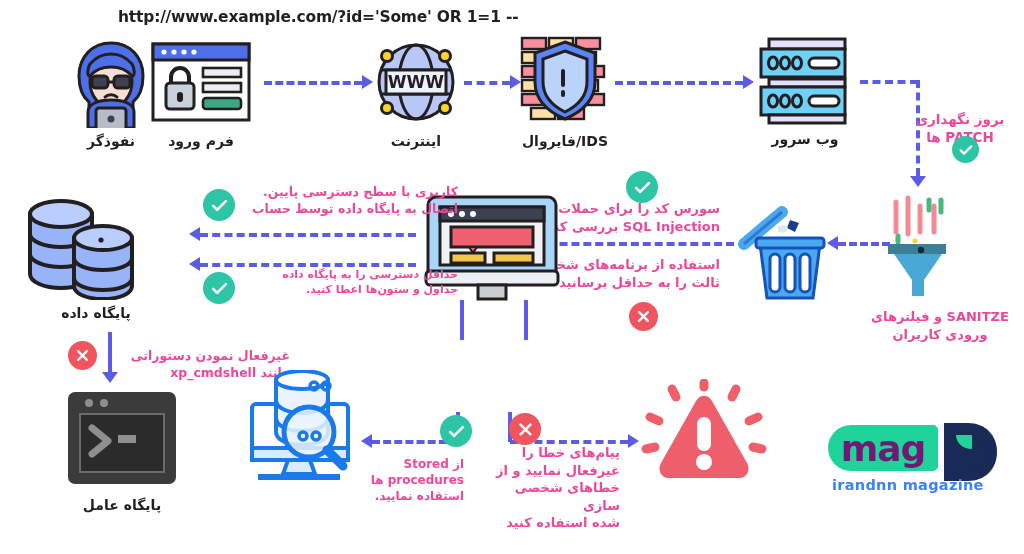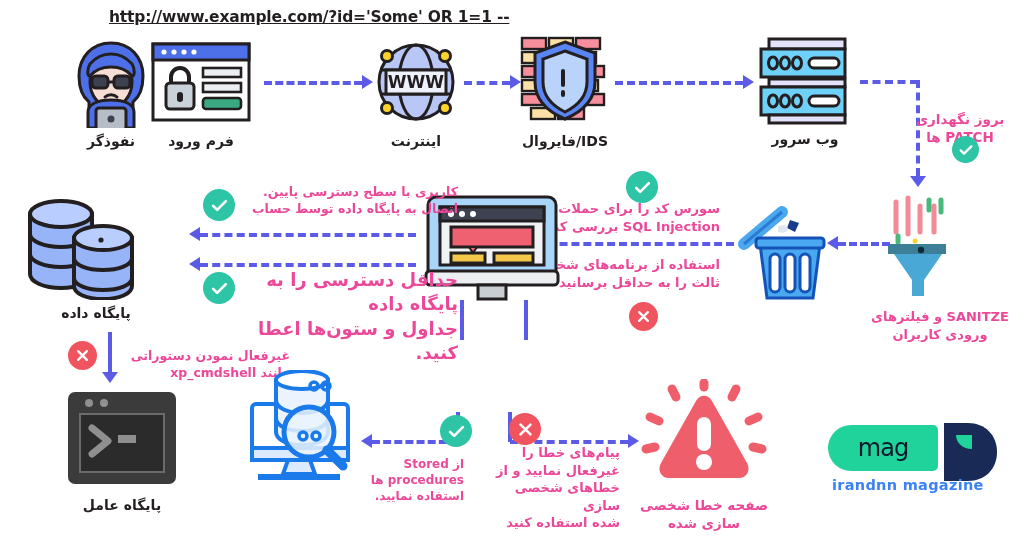--- a/index.html
+++ b/index.html
@@ -24,31 +24,31 @@
   
   .badge{position:absolute;border-radius:50%;display:flex;align-items:center;
          justify-content:center;color:#fff;font-weight:700;}
   .badge.ok{background:#2ec4a6;}
   .badge.no{background:#f0555f;}
   .badge svg{display:block;}
   
   #logo{position:absolute;}
   .logo-mag{position:absolute;background:#20d39a;border-radius:38px 8px 8px 38px;
             display:flex;align-items:center;justify-content:center;}
-  .logo-mag span{color:#0f172a;font-weight:400;font-size:24px;letter-spacing:-1px;}
+  .logo-mag span{color:#701a75;font-weight:700;font-size:36px;letter-spacing:-1px;}
   .logo-d{position:absolute;}
   .logo-sub{position:absolute;color:#3b82f6;font-weight:700;font-size:14.5px;
             letter-spacing:0.3px;white-space:nowrap;}
 </style>
 </head>
 <body>
 
 <div id="stage">
 
-  <div class="url" style="left:109px;top:8px;text-decoration:underline;">http://www.example.com/?id='Some' OR 1=1 --</div>
+  <div class="url" style="left:118px;top:8px;">http://www.example.com/?id='Some' OR 1=1 --</div>
 
   <div class="abs" style="left:68px;top:40px;width:86px;height:88px;">
     <svg viewBox="0 0 86 88" width="86" height="88">
       <path d="M43 3C24 3 11 17 11 36c0 14 5 22 10 26v23h44V62c5-4 10-12 10-26C75 17 62 3 43 3z" fill="#4d6fe8" stroke="#231f20" stroke-width="3"></path>
       <ellipse cx="43" cy="42" rx="21" ry="25" fill="#f6ded4" stroke="#231f20" stroke-width="3"></ellipse>
       <path d="M22 24c6-7 14-10 21-10s15 3 21 10c3 5 3 12 0 12-5-6-13-9-21-9s-16 3-21 9c-3 0-3-7 0-12z" fill="#4d6fe8" stroke="#231f20" stroke-width="3"></path>
       <rect x="24" y="36" width="16" height="12" rx="4" fill="#3d4150" stroke="#231f20" stroke-width="3"></rect>
       <rect x="46" y="36" width="16" height="12" rx="4" fill="#3d4150" stroke="#231f20" stroke-width="3"></rect>
       <path d="M40 42h6" stroke="#231f20" stroke-width="3"></path>
       <path d="M37 57c3-3 9-3 12 0" stroke="#231f20" stroke-width="3" fill="none" stroke-linecap="round"></path>
@@ -274,21 +274,21 @@
   <div class="note" style="left:240px;top:184px;width:218px;font-size:12.5px;text-align:right;">
     <div>کاربری با سطح دسترسی پایین.</div>
     <div>اتصال به پایگاه داده توسط حساب</div>
   </div>
 
   <div class="badge ok" style="left:203px;top:272px;width:32px;height:32px;">
     <svg viewBox="0 0 24 24" width="19" height="19">
         <path d="M4 12.5l5 5 11-11" fill="none" stroke="#fff" stroke-width="3.4" stroke-linecap="round" stroke-linejoin="round"></path>
       </svg>
   </div>
-  <div class="note" style="left:240px;top:268px;width:218px;font-size:18px;text-align:right;">
+  <div class="note" style="left:240px;top:268px;width:218px;font-size:11px;text-align:right;">
     <div>حداقل دسترسی را به پایگاه داده</div>
     <div>جداول و ستون‌ها اعطا کنید.</div>
   </div>
 
   <div class="solid-v" style="left:108px;top:332px;height:42px;"></div>
   <div class="arrow ar-d" style="left:102px;top:372px;"></div>
 
   <div class="badge no" style="left:68px;top:341px;width:29px;height:29px;">
     <svg viewBox="0 0 24 24" width="15" height="15">
         <path d="M5 5l14 14M19 5L5 19" fill="none" stroke="#fff" stroke-width="3.6" stroke-linecap="round"></path>
@@ -369,24 +369,20 @@
         <path d="M18 42l-9-4"></path>
           <path d="M108 42l9-4"></path>
         <path d="M14 68l-9 2"></path>
           <path d="M112 68l9 2"></path>
       </g>
       <path d="M55 22c4-7 12-7 16 0l35 62c4 7 0 15-8 15H28c-8 0-12-8-8-15z" fill="#ef5f6b"></path>
       <rect x="56" y="38" width="14" height="34" rx="7" fill="#fff"></rect>
       <circle cx="63" cy="83" r="8" fill="#fff"></circle>
     </svg>
   </div>
-  <div class="note" style="left:628px;top:496px;width:152px;font-size:13.5px;text-align:center;font-weight:700;">
-    <div>صفحه خطا شخصی</div>
-    <div>سازی شده</div>
-  </div>
 
   <div id="logo" style="left:828px;top:425px;width:180px;height:84px;">
     <div class="logo-mag" style="left:0;top:0;width:110px;height:46px;">
       <span>mag</span>
     </div>
     <div class="logo-d" style="left:112px;top:-4px;">
       <svg viewBox="0 0 60 62" width="60" height="62">
         <path d="M4 2h24c17 0 29 12 29 29S45 60 28 60H4z" fill="#192a56"></path>
         <path d="M16 14h16v34H16z" fill="#192a56"></path>
         <path d="M16 14h16v14c-9 0-16-6-16-14z" fill="#20d39a"></path>

